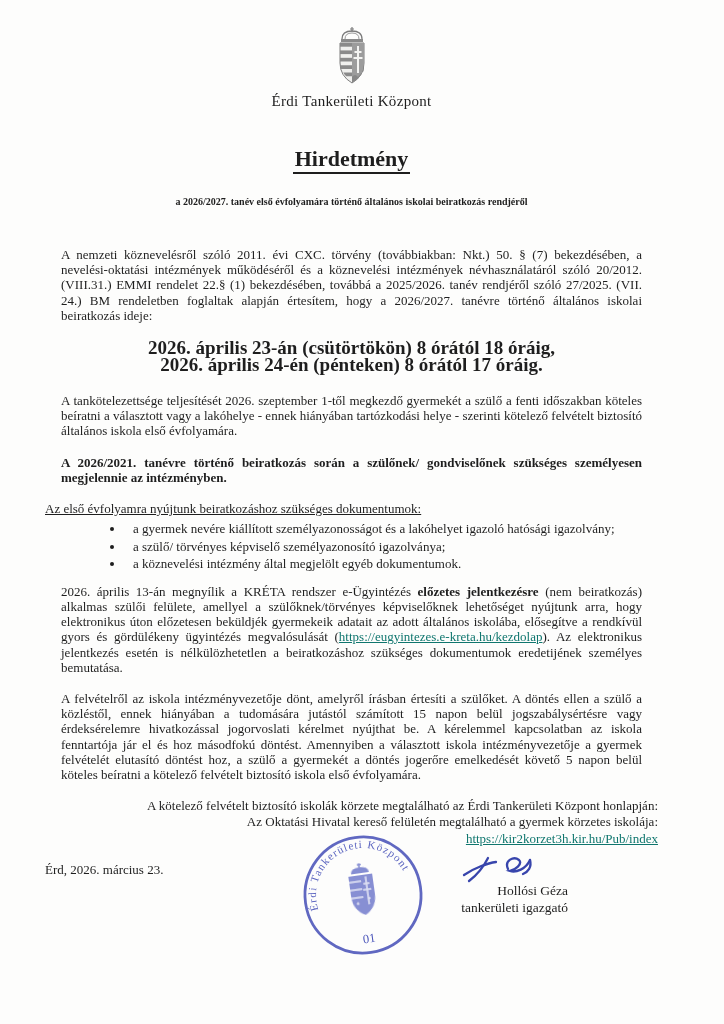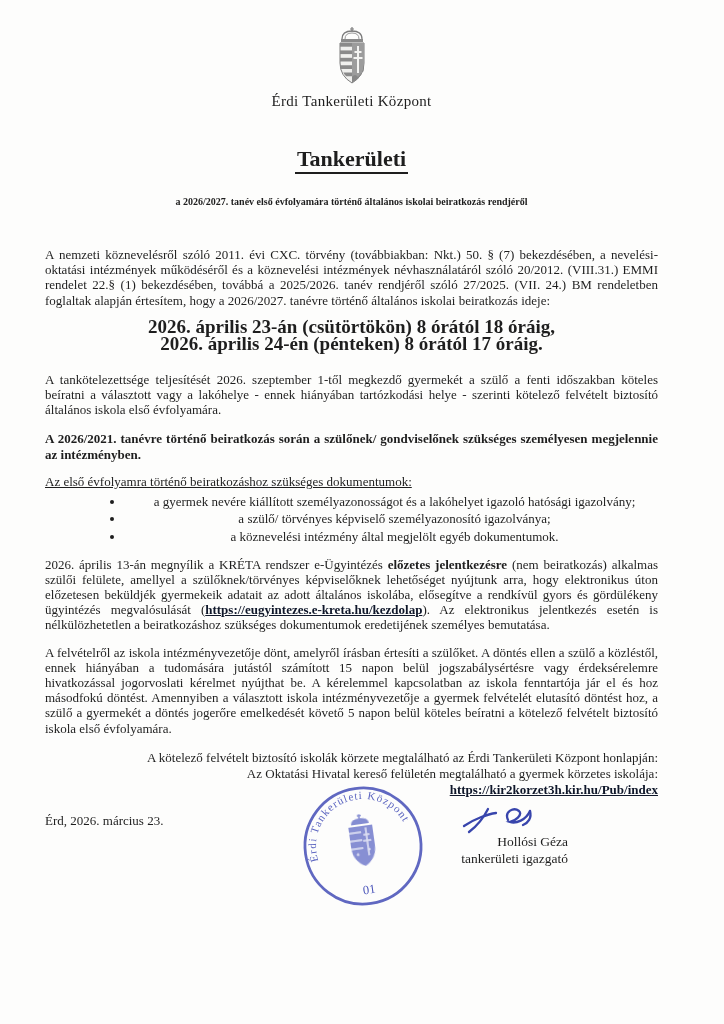--- a/index.html
+++ b/index.html
@@ -13,33 +13,33 @@
   .page { position: relative; width: 724px; height: 1024px; }
   .content { position: absolute; left: 45px; top: 0; width: 613px; }
 
   .crest-wrap { text-align: center; padding-top: 27px; }
   .org-name { text-align: center; font-size: 15px; margin-top: 4px; letter-spacing: .3px; }
 
   .title { text-align: center; margin-top: 36px; font-size: 22px; font-weight: bold; }
   .title span { border-bottom: 2.5px solid #1e1e1e; padding: 0 2px 1px 2px; }
   .subtitle { text-align: center; margin-top: 24px; font-size: 10px; font-weight: bold; }
 
-  p.body { font-size: 13px; line-height: 15.2px; text-align: justify; margin: 0; }
+  p.body { font-size: 13px; line-height: 15.2px; text-align: justify; margin: 16px; }
   .mt-intro { margin-top: 40px !important; }
   .dates { text-align: center; font-weight: bold; font-size: 19px; line-height: 17px; margin: 10px 0 0 0; }
   .mt-20 { margin-top: 20px !important; }
   .mt-14 { margin-top: 14px !important; }
   .mt-12 { margin-top: 12px !important; }
   .bold { font-weight: bold; }
 
   .docs-heading { font-size: 13px; margin: 12px 0 0 0; text-decoration: underline; }
   ul.docs { margin: 4px 0 0 0; padding: 0 0 0 78px; font-size: 13px; line-height: 15.6px; }
-  ul.docs li { margin: 2px; padding-left: 8px; text-align: center; }
+  ul.docs li { margin: 2px; padding-left: 8px; }
 
-  a.doc-link { color: #0f172a; text-decoration: underline; cursor: pointer; font-weight: bold; }
+  a.doc-link { color: #0f766e; text-decoration: underline; cursor: pointer; }
 
   .districts { font-size: 13px; line-height: 16.2px; margin: 14px 0 0 0; text-align: right; }
 
   .footer { position: relative; height: 200px; margin-top: 6px; }
   .place-date { position: absolute; left: 0; top: 9px; font-size: 13px; }
 
   .stamp { position: absolute; left: 256px; top: -20px; transform: rotate(-8deg); opacity: .92; }
 
   .sig-block { position: absolute; left: 363px; top: 0; width: 160px; text-align: right; }
   .sig-scribble { margin-left: 52px; display: block; }
@@ -78,36 +78,36 @@
           <path d="M19.5 25 H26.5"></path>
           <path d="M18.5 31 H27.5"></path>
         </g>
 
         <path d="M17 50 Q20 46 23 50 Q26 46 29 44 L29 36 Q29 49 17 56 Z" fill="#777777" opacity=".55"></path>
       </svg>
       <div class="org-name">Érdi Tankerületi Központ</div>
     </div>
 
     <div class="title">
-      <span>Tankerületi</span>
+      <span>Hirdetmény</span>
     </div>
     <div class="subtitle">a 2026/2027. tanév első évfolyamára történő általános iskolai beiratkozás rendjéről</div>
 
     <p class="body mt-intro">A nemzeti köznevelésről szóló 2011. évi CXC. törvény (továbbiakban: Nkt.) 50. § (7) bekezdésében, a nevelési-oktatási intézmények működéséről és a köznevelési intézmények névhasználatáról szóló 20/2012. (VIII.31.) EMMI rendelet 22.§ (1) bekezdésében, továbbá a 2025/2026. tanév rendjéről szóló 27/2025. (VII. 24.) BM rendeletben foglaltak alapján értesítem, hogy a 2026/2027. tanévre történő általános iskolai beiratkozás ideje:</p>
 
     <div class="dates">
       <div>2026. április 23-án (csütörtökön) 8 órától 18 óráig,</div>
       <div>2026. április 24-én (pénteken) 8 órától 17 óráig.</div>
     </div>
 
     <p class="body mt-20">A tankötelezettsége teljesítését 2026. szeptember 1-től megkezdő gyermekét a szülő a fenti időszakban köteles beíratni a választott vagy a lakóhelye - ennek hiányában tartózkodási helye - szerinti kötelező felvételt biztosító általános iskola első évfolyamára.</p>
 
     <p class="body bold mt-14">A 2026/2021. tanévre történő beiratkozás során a szülőnek/ gondviselőnek szükséges személyesen megjelennie az intézményben.</p>
 
-    <p class="docs-heading">Az első évfolyamra történő beiratkozáshoz szükséges dokumentumok:</p>
+    <p class="docs-heading">Az első évfolyamra nyújtunk beiratkozáshoz szükséges dokumentumok:</p>
     <ul class="docs">
       <li>a gyermek nevére kiállított személyazonosságot és a lakóhelyet igazoló hatósági igazolvány;</li>
       <li>a szülő/ törvényes képviselő személyazonosító igazolványa;</li>
       <li>a köznevelési intézmény által megjelölt egyéb dokumentumok.</li>
     </ul>
 
     <p class="body mt-12"><span>2026. április 13-án megnyílik a KRÉTA rendszer e-Ügyintézés </span><span class="bold">előzetes jelentkezésre</span><span> (nem beiratkozás) alkalmas szülői felülete, amellyel a szülőknek/törvényes képviselőknek lehetőséget nyújtunk arra, hogy elektronikus úton előzetesen beküldjék gyermekeik adatait az adott általános iskolába, elősegítve a rendkívül gyors és gördülékeny ügyintézés megvalósulását (</span><a class="doc-link">https://eugyintezes.e-kreta.hu/kezdolap</a><span>). Az elektronikus jelentkezés esetén is nélkülözhetetlen a beiratkozáshoz szükséges dokumentumok eredetijének személyes bemutatása.</span></p>
 
     <p class="body mt-12">A felvételről az iskola intézményvezetője dönt, amelyről írásban értesíti a szülőket. A döntés ellen a szülő a közléstől, ennek hiányában a tudomására jutástól számított 15 napon belül jogszabálysértésre vagy érdeksérelemre hivatkozással jogorvoslati kérelmet nyújthat be. A kérelemmel kapcsolatban az iskola fenntartója jár el és hoz másodfokú döntést. Amennyiben a választott iskola intézményvezetője a gyermek felvételét elutasító döntést hoz, a szülő a gyermekét a döntés jogerőre emelkedését követő 5 napon belül köteles beíratni a kötelező felvételt biztosító iskola első évfolyamára.</p>
 

